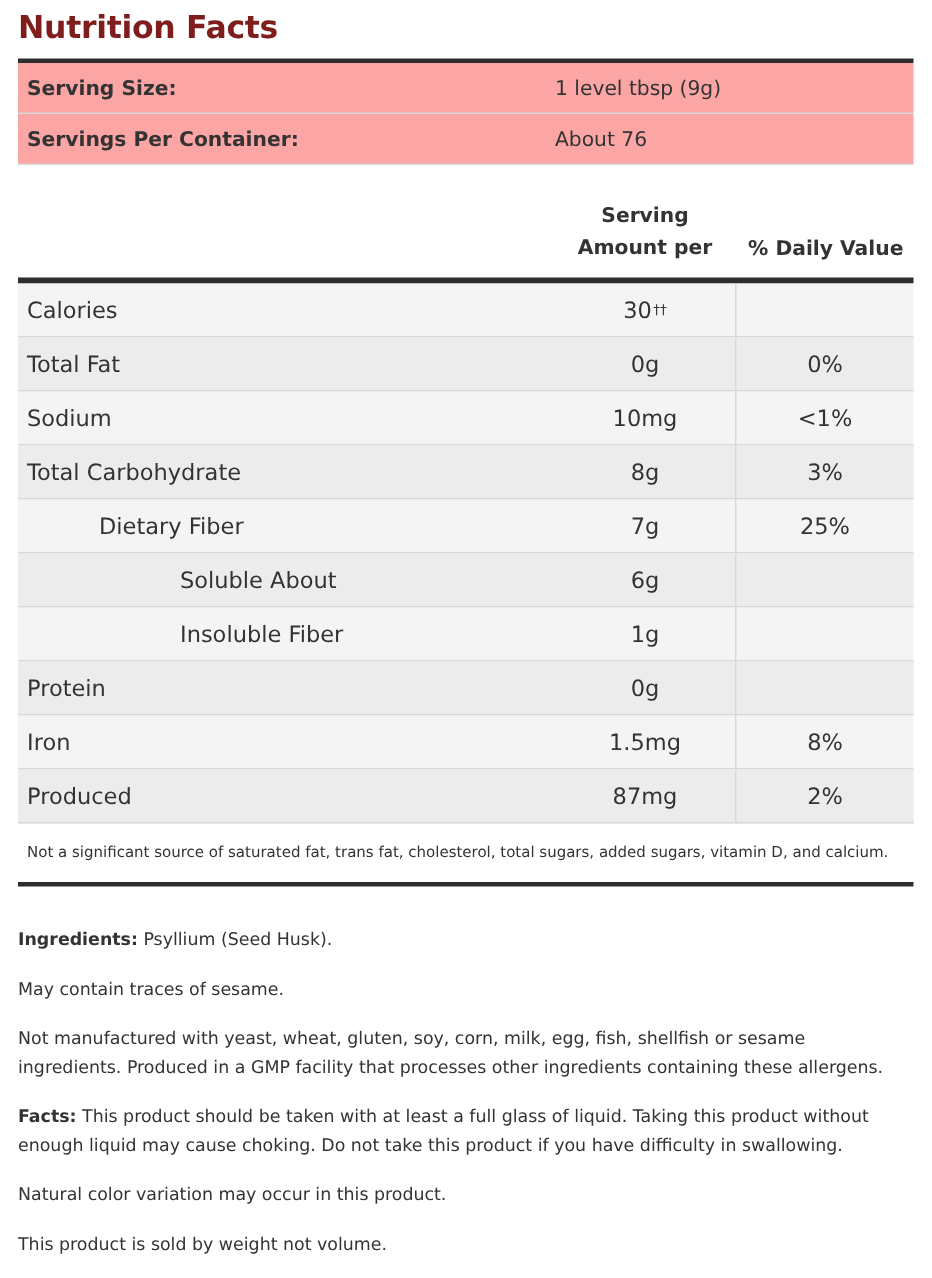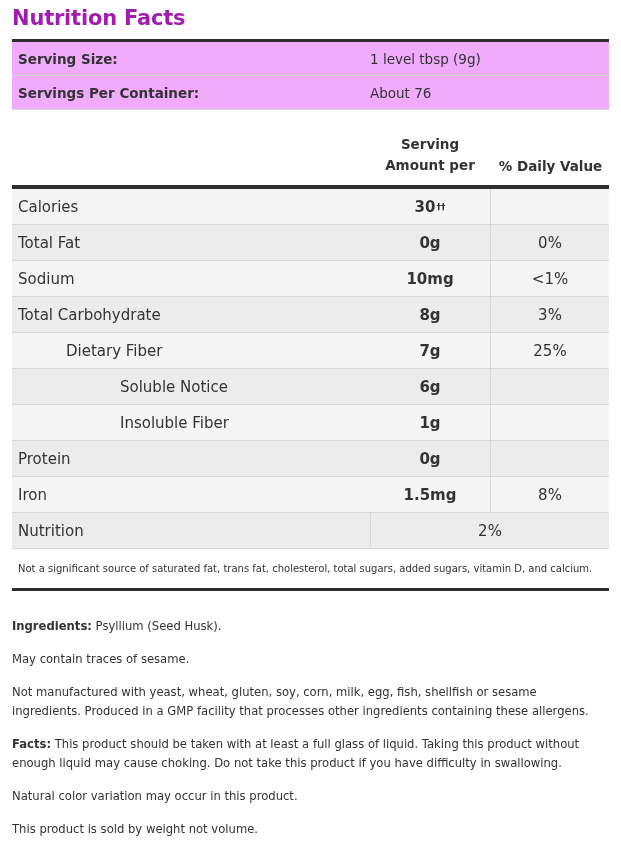--- a/index.html
+++ b/index.html
@@ -4,48 +4,48 @@
   <style>
     html, body { margin: 0; padding: 0; background: #ffffff; }
     body {
       width: 621px; height: 852px; overflow: hidden;
       font-family: "DejaVu Sans", "Liberation Sans", sans-serif;
       color: #333333;
     }
     .wrap { padding: 0 12px 0 12px; position: relative; }
     h1.title {
       margin: 0; padding-top: 3px; height: 36px;
-      font-size: 21px; font-weight: bold; color: #a21caf; letter-spacing: -0.2px;
+      font-size: 21px; font-weight: bold; color: #7f1d1d; letter-spacing: -0.2px;
       line-height: 30px;
     }
     .serving {
       width: 597px; border-top: 3px solid #2d2d2d; margin-top: 0;
     }
     .serving .row {
       display: flex; height: 33px; align-items: center;
-      background: #f0abfc; border-bottom: 1px solid #d8d8d8;
+      background: #fca5a5; border-bottom: 1px solid #d8d8d8;
       font-size: 13.5px;
     }
     .serving .row .lbl { width: 352px; padding-left: 6px; font-weight: bold; }
     .serving .row .val { flex: 1; }
     .thead {
       display: flex; width: 597px; height: 63px; align-items: center; margin-top: 12px;
       font-size: 13.5px; font-weight: bold; text-align: center;
     }
     .thead .c0 { width: 356px; }
     .thead .c1 { width: 124px; line-height: 21px; padding-top: 2px; }
     .thead .c2 { width: 117px; margin-top: 25px; }
     .nutr { width: 597px; border-top: 4px solid #2d2d2d; text-align: right; }
     .nrow { display: flex; height: 35px; border-bottom: 1px solid #d8d8d8; font-size: 15px; align-items: stretch; }
     .nrow:nth-child(odd) { background: #f4f4f4; }
     .nrow:nth-child(even) { background: #ececec; }
     .nrow .name { width: 352px; padding-left: 6px; display: flex; align-items: center; }
     .nrow .name.ind1 { padding-left: 54px; width: 304px; }
     .nrow .name.ind2 { padding-left: 108px; width: 250px; }
-    .nrow .amt { width: 120px; display: flex; align-items: center; justify-content: center; font-weight: bold; }
+    .nrow .amt { width: 120px; display: flex; align-items: center; justify-content: center; }
     .nrow .dv { flex: 1; display: flex; align-items: center; justify-content: center; border-left: 1px solid #d8d8d8; }
     .nrow .amt sup { font-size: 9px; vertical-align: super; margin-left: 1px; line-height: 0; }
     .footnote {
       width: 591px; padding: 8px 0 8px 6px; font-size: 10px; line-height: 23px;
       border-bottom: 3px solid #2d2d2d;
     }
     .notes { font-size: 11.6px; line-height: 19px; color: #333; }
     .notes p { margin: 0; }
     .notes .p1 { margin-top: 26px; }
     .notes .gap { margin-top: 14px; }
@@ -108,21 +108,21 @@
         <div class="dv">3%</div>
       </div>
       <div class="nrow">
         <div class="name ind1">Dietary Fiber</div>
         <div class="amt">
           <span>7g</span>
         </div>
         <div class="dv">25%</div>
       </div>
       <div class="nrow">
-        <div class="name ind2">Soluble Notice</div>
+        <div class="name ind2">Soluble About</div>
         <div class="amt">
           <span>6g</span>
         </div>
         <div class="dv"></div>
       </div>
       <div class="nrow">
         <div class="name ind2">Insoluble Fiber</div>
         <div class="amt">
           <span>1g</span>
         </div>
@@ -136,21 +136,24 @@
         <div class="dv"></div>
       </div>
       <div class="nrow">
         <div class="name">Iron</div>
         <div class="amt">
           <span>1.5mg</span>
         </div>
         <div class="dv">8%</div>
       </div>
       <div class="nrow">
-        <div class="name">Nutrition</div>
+        <div class="name">Produced</div>
+        <div class="amt">
+          <span>87mg</span>
+        </div>
         <div class="dv">2%</div>
       </div>
     </div>
 
   <div class="footnote">Not a significant source of saturated fat, trans fat, cholesterol, total sugars, added sugars, vitamin D, and calcium.</div>
 
   <div class="notes">
     <p class="p1"><b>Ingredients:</b><span> Psyllium (Seed Husk).</span></p>
     <p class="gap">May contain traces of sesame.</p>
     <p class="gap">Not manufactured with yeast, wheat, gluten, soy, corn, milk, egg, fish, shellfish or sesame ingredients. Produced in a GMP facility that processes other ingredients containing these allergens.</p>

